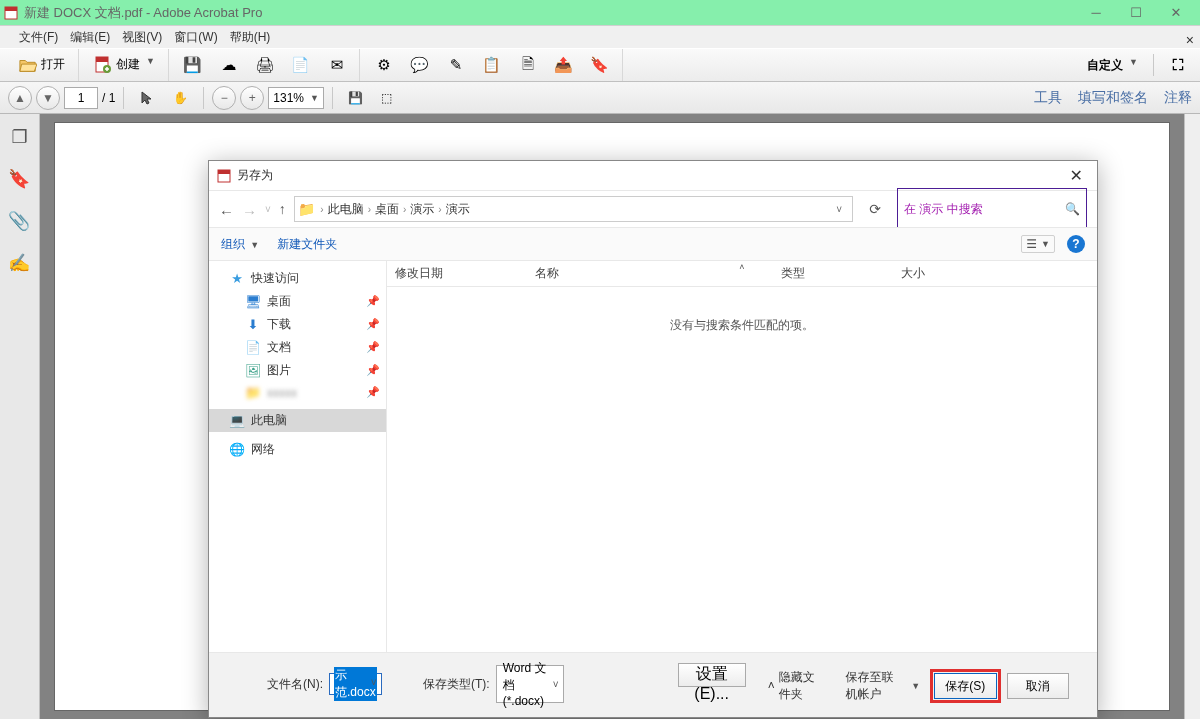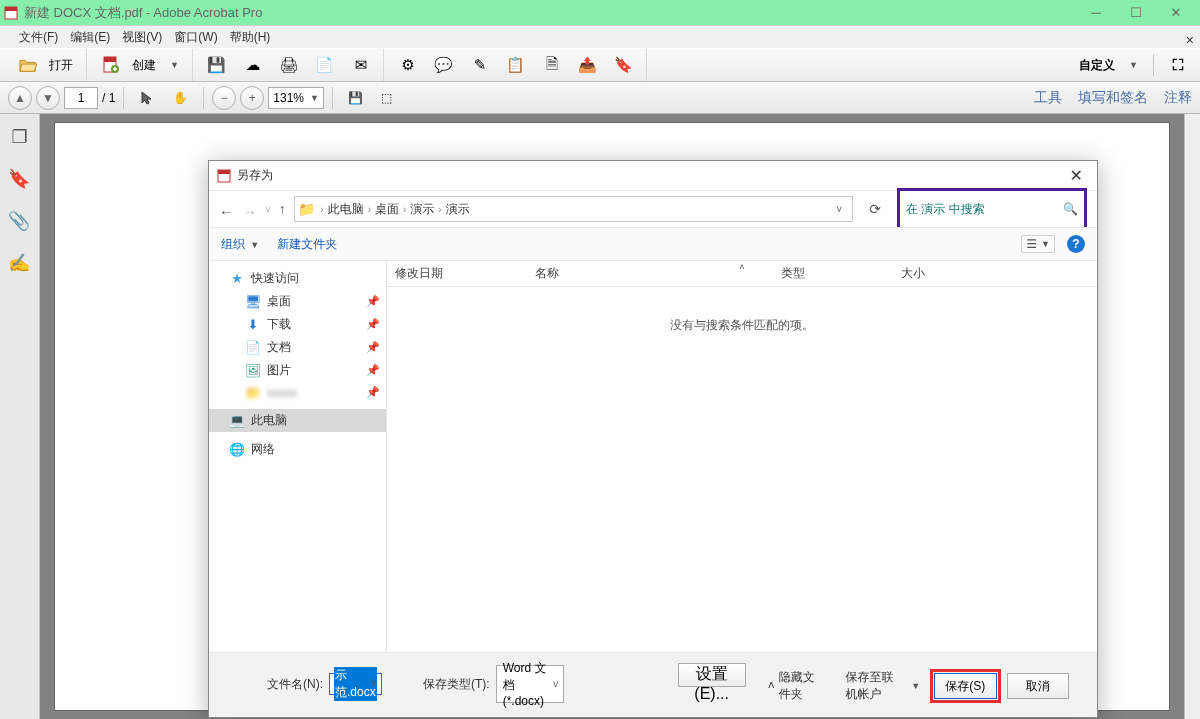--- a/index.html
+++ b/index.html
@@ -13,21 +13,21 @@
 
 
 .menubar { height: 22px; background: #f0f0f0; display: flex; align-items: flex-end; font-size: 12px; color: #333; padding: 0 13px; position: relative; }
 .menubar .mitem { padding: 2px 6px; }
 .menubar .closex { position: absolute; right: 6px; font-size: 14px; color: #333; }
 
 
 .toolbar1 { height: 34px; background: linear-gradient(#fafafa,#ececec); border-top: 1px solid #fff; border-bottom: 1px solid #c0c0c0; display: flex; align-items: center; padding: 0 6px; gap: 2px; font-size: 12px; }
 .tb-group { display: flex; align-items: center; gap: 4px; padding: 0 6px; border-right: 1px solid #d8d8d8; height: 100%; }
 .tb-group:last-child { border-right: none; }
-.tb-btn { display: flex; align-items: center; gap: 12px; padding: 3px 6px; border: 1px solid transparent; border-radius: 3px; }
+.tb-btn { display: flex; align-items: flex-start; gap: 4px; padding: 3px 6px; border: 1px solid transparent; border-radius: 3px; }
 .drop-arrow { font-size: 9px; color: #555; margin-left: 2px; }
 .icon { width: 18px; height: 18px; display: inline-flex; align-items: center; justify-content: center; font-size: 15px; }
 .toolbar1 .rightside { margin-left: auto; display: flex; align-items: center; gap: 4px; font-weight: bold; }
 
 
 .toolbar2 { height: 32px; background: linear-gradient(#f6f6f6,#e8e8e8); border-bottom: 1px solid #b8b8b8; display: flex; align-items: center; padding: 0 8px; gap: 4px; font-size: 12px; }
 .circle-btn { width: 24px; height: 24px; border: 1px solid #b0b0b0; border-radius: 50%; display: flex; align-items: center; justify-content: center; background: linear-gradient(#fff,#e8e8e8); font-size: 12px; color: #666; }
 .page-input { width: 34px; height: 22px; border: 1px solid #aaa; text-align: center; font-size: 12px; background: #fff; }
 .sep { width: 1px; height: 22px; background: #c8c8c8; margin: 0 4px; }
 .zoom-select { height: 22px; border: 1px solid #aaa; background: #fff; display: flex; align-items: center; padding: 0 4px; font-size: 12px; gap: 4px; }
@@ -49,21 +49,21 @@
 
 .dlg-nav { height: 36px; display: flex; align-items: center; padding: 0 10px; gap: 8px; color: #555; }
 .navarrow { font-size: 15px; color: #bbb; }
 .navarrow.active { color: #555; }
 .navup { font-size: 14px; color: #555; }
 .breadcrumb { flex: 1; height: 26px; border: 1px solid #ccc; background: #fff; display: flex; align-items: center; padding: 0 4px; gap: 4px; font-size: 12px; color: #333; }
 .breadcrumb .folder-icon { color: #f0b73c; font-size: 14px; }
 .bc-sep { color: #888; font-size: 10px; }
 .bc-dd { margin-left: auto; color: #666; font-size: 10px; padding: 0 6px; }
 .refresh { width: 28px; height: 26px; display: flex; align-items: center; justify-content: center; border: 1px solid transparent; font-size: 14px; color: #555; }
-.searchbox { width: 190px; height: 43px; border: 3px solid #4c1d95; display: flex; align-items: center; padding: 0 6px; color: #0f766e; justify-content: space-between; }
+.searchbox { width: 190px; height: 43px; border: 1px solid #4c1d95; display: flex; align-items: center; padding: 0 6px; color: #a21caf; justify-content: space-between; }
 
 .dlg-toolbar { height: 34px; border-top: 1px solid #e8e8e8; border-bottom: 1px solid #e8e8e8; background: #fafafa; display: flex; align-items: center; padding: 0 12px; gap: 18px; color: #1259b8; font-size: 12px; }
 .dlg-toolbar .rightside { margin-left: auto; display: flex; align-items: center; gap: 12px; }
 .viewopts { display: flex; align-items: center; gap: 2px; color: #555; border: 1px solid #d0d0d0; padding: 1px 4px; border-radius: 2px; }
 .help-circle { width: 18px; height: 18px; border-radius: 50%; background: #1976d2; color: #fff; display: flex; align-items: center; justify-content: center; font-size: 12px; font-weight: bold; }
 
 .dlg-body { flex: 1; display: flex; overflow: hidden; }
 .dlg-tree { width: 178px; border-right: 1px solid #e8e8e8; padding: 6px 0; background: #fff; overflow: auto; }
 .tree-item { display: flex; align-items: center; gap: 6px; padding: 3px 6px 3px 20px; font-size: 12px; color: #333; position: relative; }
 .tree-item.selected { background: #d8d8d8; }

